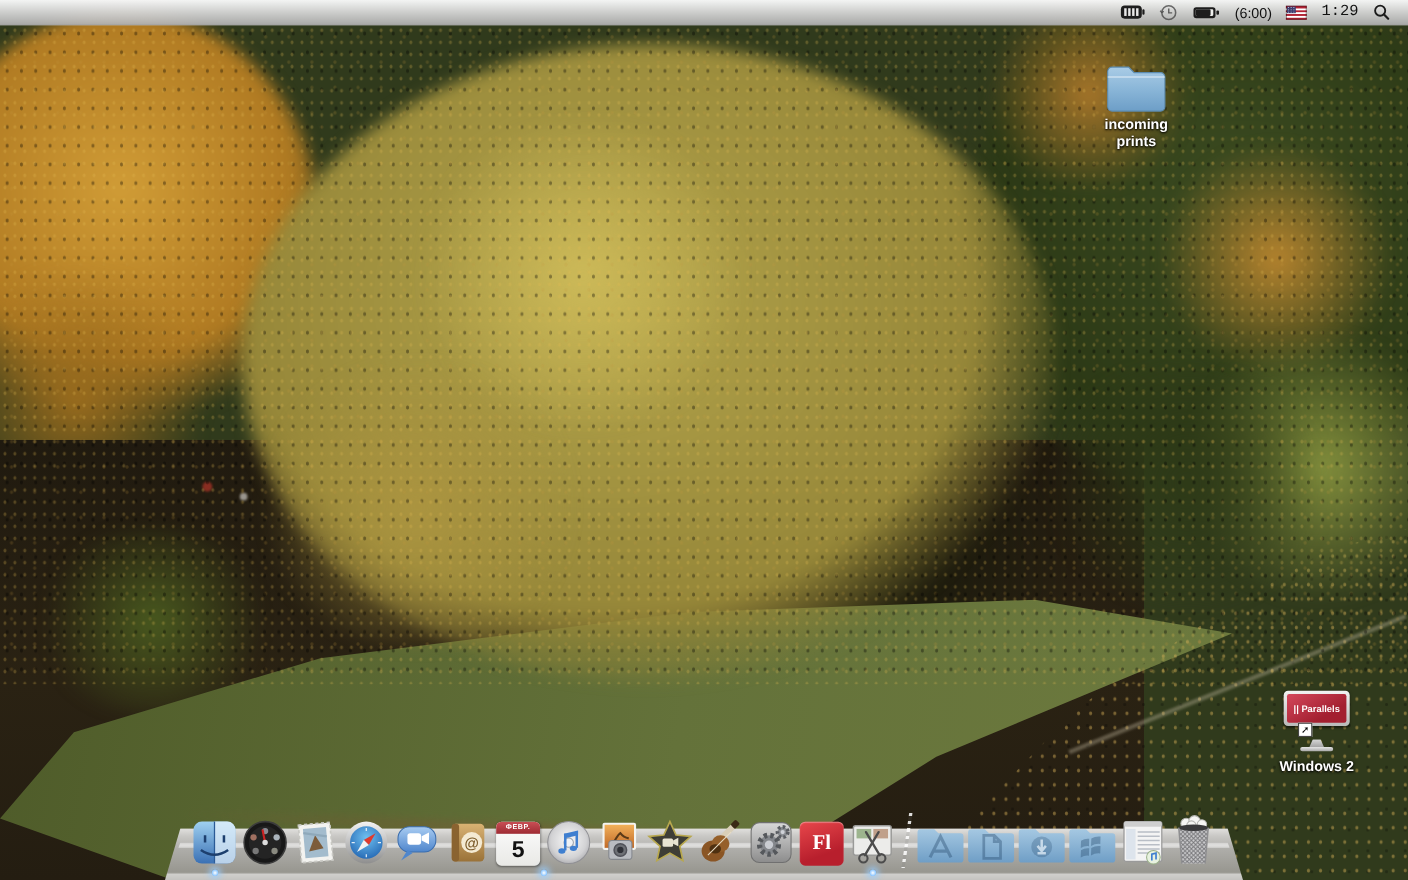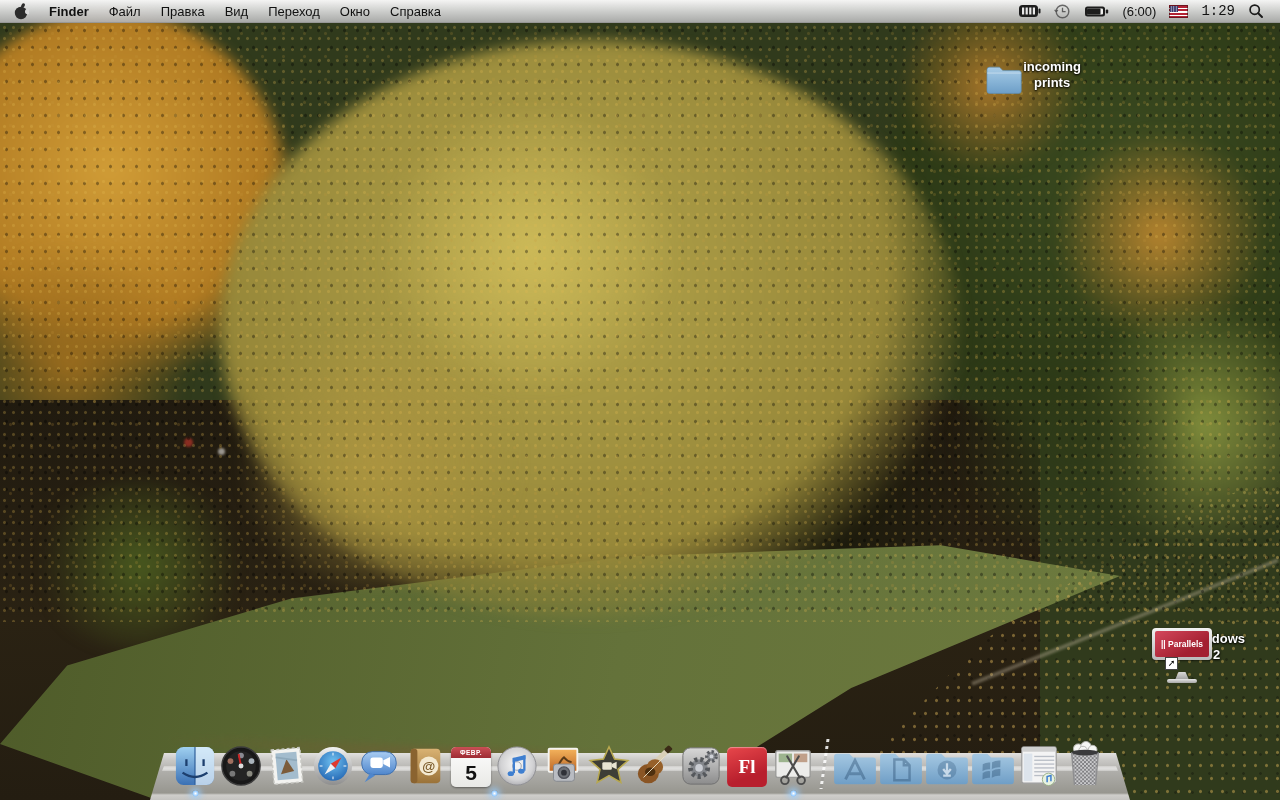--- a/index.html
+++ b/index.html
@@ -58,21 +58,21 @@
   .mb-app{font-weight:bold;}
   .mb-right{margin-left:auto;display:flex;align-items:center;gap:13px;padding-right:16px;height:100%;}
   .mb-status-text{font-size:13px;color:#111;}
   .mb-clock{font-size:14px;font-family:Liberation Mono, monospace;}
   .flag{position:relative;width:17px;height:11px;border:0.5px solid rgba(0,0,0,.4);
     background:repeating-linear-gradient(180deg,#b22234 0 1.7px,#ffffff 1.7px 3.4px);}
   .flag i{position:absolute;left:0;top:0;width:8px;height:6px;background:#3c3b6e;
     background-image:radial-gradient(#fff .5px,transparent .8px);background-size:2.5px 2px;}
 
   
-  .desk-icon{position:absolute;display:flex;align-items:flex-start;z-index:10;width:96px;}
+  .desk-icon{position:absolute;display:flex;flex-direction:column;align-items:center;z-index:10;width:96px;}
   .desk-label{margin-top:3px;font-size:13px;font-weight:bold;color:#fff;text-align:center;line-height:1.25;
     text-shadow:0 1px 2px rgba(0,0,0,.95),0 0 3px rgba(0,0,0,.85);}
   #icon-incoming{left:985px;top:56px;}
   #icon-incoming .desk-label{width:74px;}
   #icon-win7{left:1149px;top:628px;}
   .mini-arrow{position:absolute;left:16px;bottom:16px;width:11px;height:11px;background:#fff;
     border:1px solid #444;display:flex;align-items:center;justify-content:center;font-size:9px;color:#000;line-height:1;}
 
   
   #dock{position:absolute;left:0;bottom:0;width:1280px;height:70px;z-index:40;}
@@ -131,36 +131,20 @@
   <div class="blob b8"></div>
   <div class="blob b9"></div>
   <div class="blob b3"></div>
   <div class="blob b4"></div>
   <div class="blob b5"></div>
   <div class="blob b11"></div>
   <div id="canopy-texture" class="leafy"></div>
 </div>
 
 <div id="menubar">
-  <div class="mb-left">
-    <div class="mb-item mb-apple">
-      <svg width="15" height="17" viewBox="0 0 15 17">
-        <ellipse cx="9" cy="2.6" rx="1.6" ry="2.4" transform="rotate(32 9 2.6)" fill="#2b2b2b"></ellipse>
-        <circle cx="7" cy="10" r="6.2" fill="#2b2b2b"></circle>
-        <circle cx="13.6" cy="8.6" r="2.6" fill="#d9d9d9"></circle>
-      </svg>
-    </div>
-    <div class="mb-item mb-app">Finder</div>
-    <div class="mb-item">Файл</div>
-    <div class="mb-item">Правка</div>
-    <div class="mb-item">Вид</div>
-    <div class="mb-item">Переход</div>
-    <div class="mb-item">Окно</div>
-    <div class="mb-item">Справка</div>
-  </div>
   <div class="mb-right">
     <svg width="23" height="14" viewBox="0 0 23 14">
       <rect x="1" y="1" width="19" height="12" rx="3.5" fill="#1d1d1d"></rect>
       <rect x="20.5" y="4.5" width="2" height="5" rx="1" fill="#1d1d1d"></rect>
       <g fill="#e8e8e8">
           <rect x="4" y="3.5" width="2.2" height="7"></rect>
           <rect x="7.6" y="3.5" width="2.2" height="7"></rect>
           <rect x="11.2" y="3.5" width="2.2" height="7"></rect>
           <rect x="14.8" y="3.5" width="2.2" height="7"></rect>
         </g>

